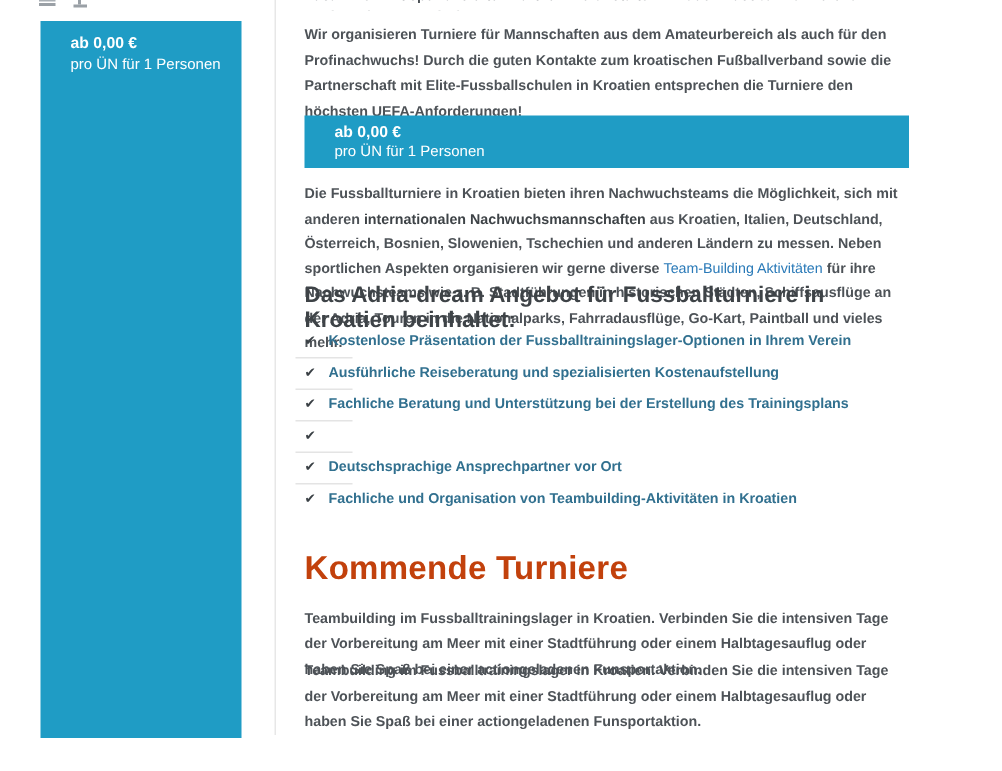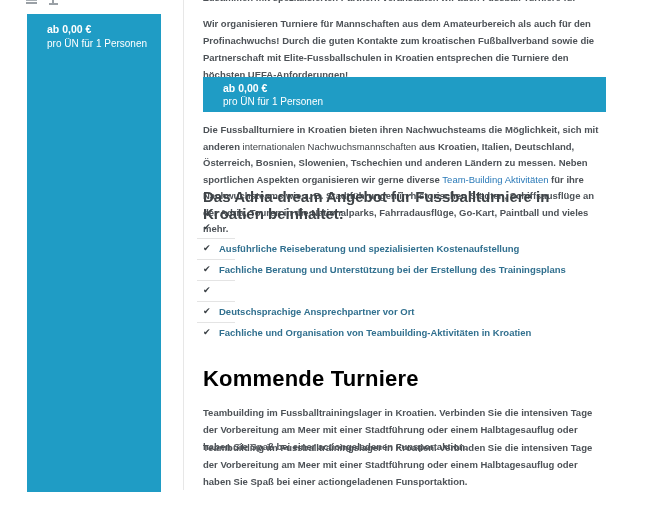--- a/index.html
+++ b/index.html
@@ -36,36 +36,36 @@
   .intro { position:absolute; top:15px; left:0; width:403px; }
 
   .banner {
     position:absolute; top:77px; left:0; width:403px; height:35px;
     background:var(--accent, #1f9cc5); color:#fff; padding:4px 10px 0 20px;
   }
   .banner .price { font-size:10.5px; font-weight:700; line-height:14px; }
   .banner .unit  { font-size:10px; line-height:14px; }
 
   .desc { position:absolute; top:122px; left:0; width:403px; line-height:16.5px; }
-  .b    { font-weight:400; color:#3e4347; }
+  .b    { font-weight:700; color:#3e4347; }
   .link { font-weight:400; color:var(--link, #2a7ab8); text-decoration:none; cursor:pointer; }
 
   .offer-heading { position:absolute; top:188px; left:0; width:403px;
     font-size:15px; font-weight:700; color:#3e4347; }
 
   .checklist { position:absolute; top:221px; left:0; width:403px; list-style:none; }
   .checklist li { position:relative; height:21px; display:flex; align-items:flex-start; }
   .checklist li:not(:last-child)::after {
     content:""; position:absolute; left:-6px; bottom:3px; width:38px; height:1px; background:#e4e4e4;
   }
   .check { font-size:9px; color:#3a4045; width:16px; flex:0 0 16px; line-height:13px; }
   .check-label { font-size:9.5px; font-weight:600; color:var(--check_text, #31708f); line-height:13px; }
 
   .tournaments-heading { position:absolute; top:366px; left:0; width:403px;
-    font-size:22px; font-weight:700; color:#000000; letter-spacing:0.2px; }
+    font-size:22px; font-weight:700; color:#c2410c; letter-spacing:0.2px; }
 
   .t-para1 { position:absolute; top:404px; left:0; width:403px; }
   .t-para2 { position:absolute; top:439px; left:0; width:403px; }
 </style>
 </head>
 <body>
 
 <div class="page">
 
   <div class="icon-frag f1"></div>
@@ -94,20 +94,21 @@
       <div class="unit">pro ÜN für 1 Personen</div>
     </div>
 
     <p class="desc"><span>Die Fussballturniere in Kroatien bieten ihren Nachwuchsteams die Möglichkeit, sich mit anderen </span><span class="b">internationalen Nachwuchsmannschaften</span><span> aus Kroatien, Italien, Deutschland, Österreich, Bosnien, Slowenien, Tschechien und anderen Ländern zu messen. Neben sportlichen Aspekten organisieren wir gerne diverse </span><a class="link">Team-Building Aktivitäten</a><span> für ihre Nachwuchsteams wie z. B. Stadtführungen in historischen Städten, Schiffsausflüge an der Adria, Touren in die Nationalparks, Fahrradausflüge, Go-Kart, Paintball und vieles mehr.</span></p>
 
     <p class="offer-heading">Das Adria-dream Angebot für Fussballturniere in Kroatien beinhaltet:</p>
 
     <ul class="checklist">
       <li>
         <span class="check">✔</span>
+        <span class="check-label">Kostenlose Präsentation der Fussballtrainingslager-Optionen in Ihrem Verein</span>
       </li>
       <li>
         <span class="check">✔</span>
         <span class="check-label">Ausführliche Reiseberatung und spezialisierten Kostenaufstellung</span>
       </li>
       <li>
         <span class="check">✔</span>
         <span class="check-label">Fachliche Beratung und Unterstützung bei der Erstellung des Trainingsplans</span>
       </li>
       <li>

